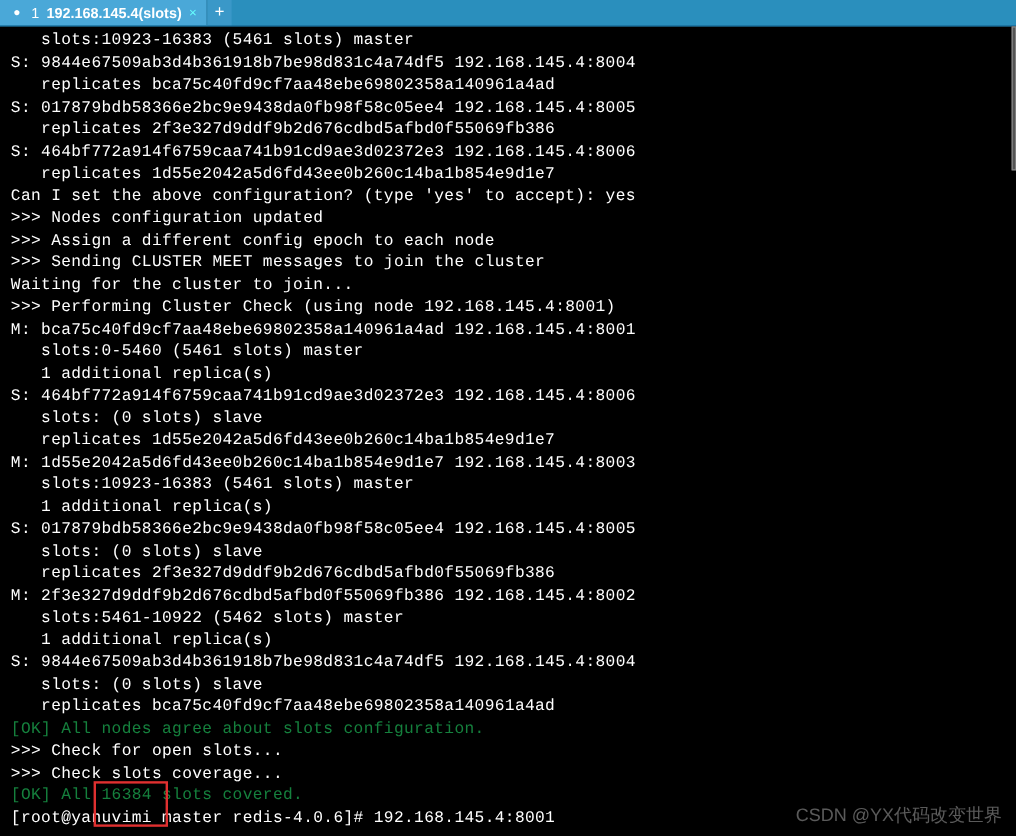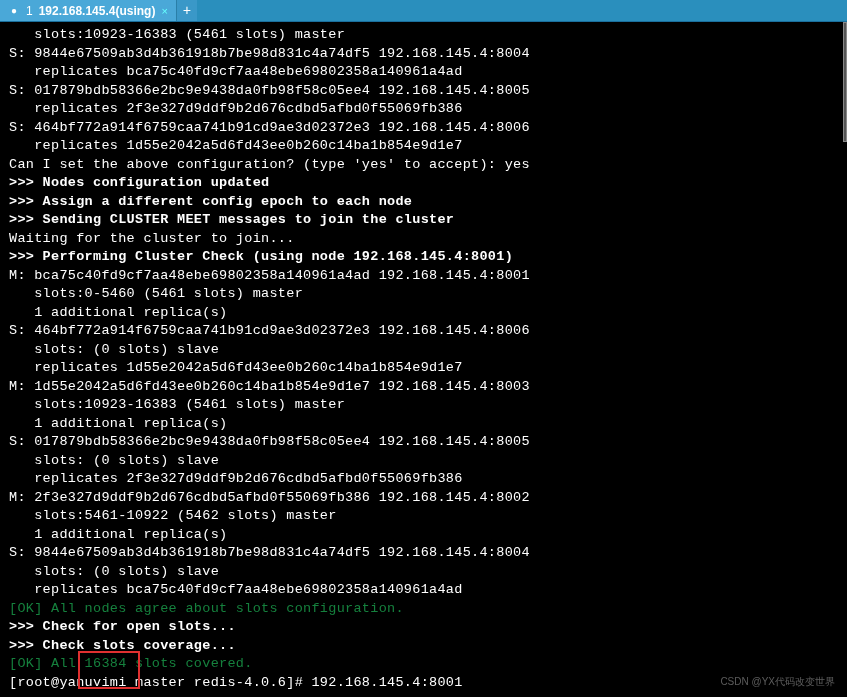--- a/index.html
+++ b/index.html
@@ -53,54 +53,54 @@
       font-size: 14px;
     }
     .terminal {
       padding: 4px 9px;
       line-height: 18.5px;
       white-space: pre;
       font-size: 13.5px;
       letter-spacing: 0.3px;
     }
     .line { white-space: pre; }
-    .bold { font-weight: bold; }
+    .bold { font-weight: normal; }
     .green { color: #15803d; }
     .red-box {
       position: absolute;
       border: 2px solid #e03030;
       pointer-events: none;
     }
     .watermark {
       position: absolute;
       bottom: 8px;
       right: 12px;
       color: rgba(200,200,200,0.45);
       font-family: Arial, sans-serif;
-      font-size: 10px;
+      font-size: 15px;
       pointer-events: none;
     }
     .scrollbar {
       position: absolute;
       right: 0;
       top: 22px;
       width: 4px;
       height: 120px;
       background: #555;
       border: 1px solid #888;
     }
   </style>
 </head>
 <body>
 
 <div class="tab-bar">
   <div class="tab">
     <span class="tab-icon">●</span>
     <span>1</span>
-    <span class="tab-label">192.168.145.4(using)</span>
+    <span class="tab-label">192.168.145.4(slots)</span>
     <span class="tab-mod">×</span>
   </div>
   <div class="tab-add">+</div>
 </div>
 
 <div class="terminal" id="term"><div class="line ">   slots:10923-16383 (5461 slots) master</div><div class="line ">S: 9844e67509ab3d4b361918b7be98d831c4a74df5 192.168.145.4:8004</div><div class="line ">   replicates bca75c40fd9cf7aa48ebe69802358a140961a4ad</div><div class="line ">S: 017879bdb58366e2bc9e9438da0fb98f58c05ee4 192.168.145.4:8005</div><div class="line ">   replicates 2f3e327d9ddf9b2d676cdbd5afbd0f55069fb386</div><div class="line ">S: 464bf772a914f6759caa741b91cd9ae3d02372e3 192.168.145.4:8006</div><div class="line ">   replicates 1d55e2042a5d6fd43ee0b260c14ba1b854e9d1e7</div><div class="line ">Can I set the above configuration? (type 'yes' to accept): yes</div><div class="line bold">&gt;&gt;&gt; Nodes configuration updated</div><div class="line bold">&gt;&gt;&gt; Assign a different config epoch to each node</div><div class="line bold">&gt;&gt;&gt; Sending CLUSTER MEET messages to join the cluster</div><div class="line ">Waiting for the cluster to join...</div><div class="line bold">&gt;&gt;&gt; Performing Cluster Check (using node 192.168.145.4:8001)</div><div class="line ">M: bca75c40fd9cf7aa48ebe69802358a140961a4ad 192.168.145.4:8001</div><div class="line ">   slots:0-5460 (5461 slots) master</div><div class="line ">   1 additional replica(s)</div><div class="line ">S: 464bf772a914f6759caa741b91cd9ae3d02372e3 192.168.145.4:8006</div><div class="line ">   slots: (0 slots) slave</div><div class="line ">   replicates 1d55e2042a5d6fd43ee0b260c14ba1b854e9d1e7</div><div class="line ">M: 1d55e2042a5d6fd43ee0b260c14ba1b854e9d1e7 192.168.145.4:8003</div><div class="line ">   slots:10923-16383 (5461 slots) master</div><div class="line ">   1 additional replica(s)</div><div class="line ">S: 017879bdb58366e2bc9e9438da0fb98f58c05ee4 192.168.145.4:8005</div><div class="line ">   slots: (0 slots) slave</div><div class="line ">   replicates 2f3e327d9ddf9b2d676cdbd5afbd0f55069fb386</div><div class="line ">M: 2f3e327d9ddf9b2d676cdbd5afbd0f55069fb386 192.168.145.4:8002</div><div class="line ">   slots:5461-10922 (5462 slots) master</div><div class="line ">   1 additional replica(s)</div><div class="line ">S: 9844e67509ab3d4b361918b7be98d831c4a74df5 192.168.145.4:8004</div><div class="line ">   slots: (0 slots) slave</div><div class="line ">   replicates bca75c40fd9cf7aa48ebe69802358a140961a4ad</div><div class="line green">[OK] All nodes agree about slots configuration.</div><div class="line bold">&gt;&gt;&gt; Check for open slots...</div><div class="line bold">&gt;&gt;&gt; Check slots coverage...</div><div class="line green">[OK] All 16384 slots covered.</div><div class="line partial">[root@yanuvimi master redis-4.0.6]# 192.168.145.4:8001</div></div>
 
 <div class="scrollbar"></div>
 
 <div class="red-box" id="redbox" style="left: 78px; top: 651px; width: 62px; height: 38px;"></div>

